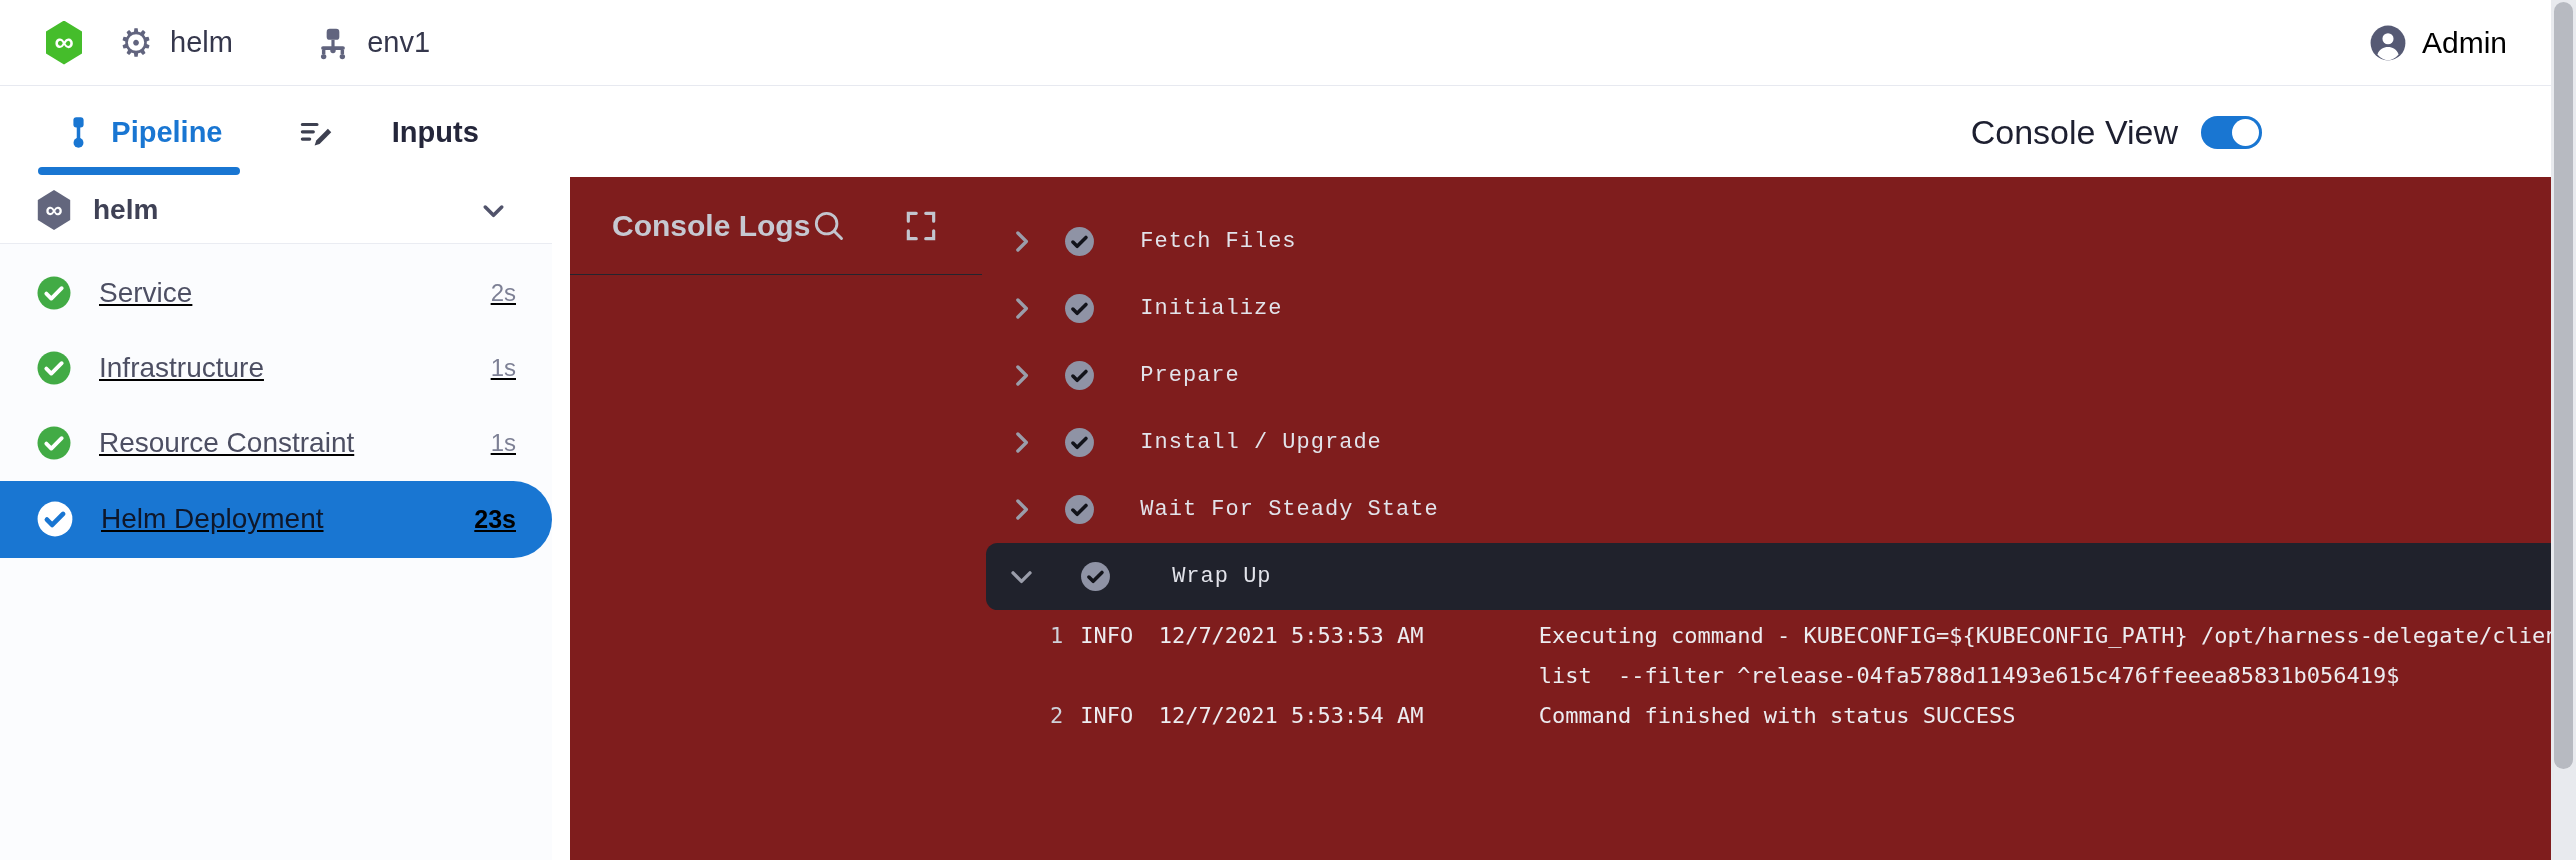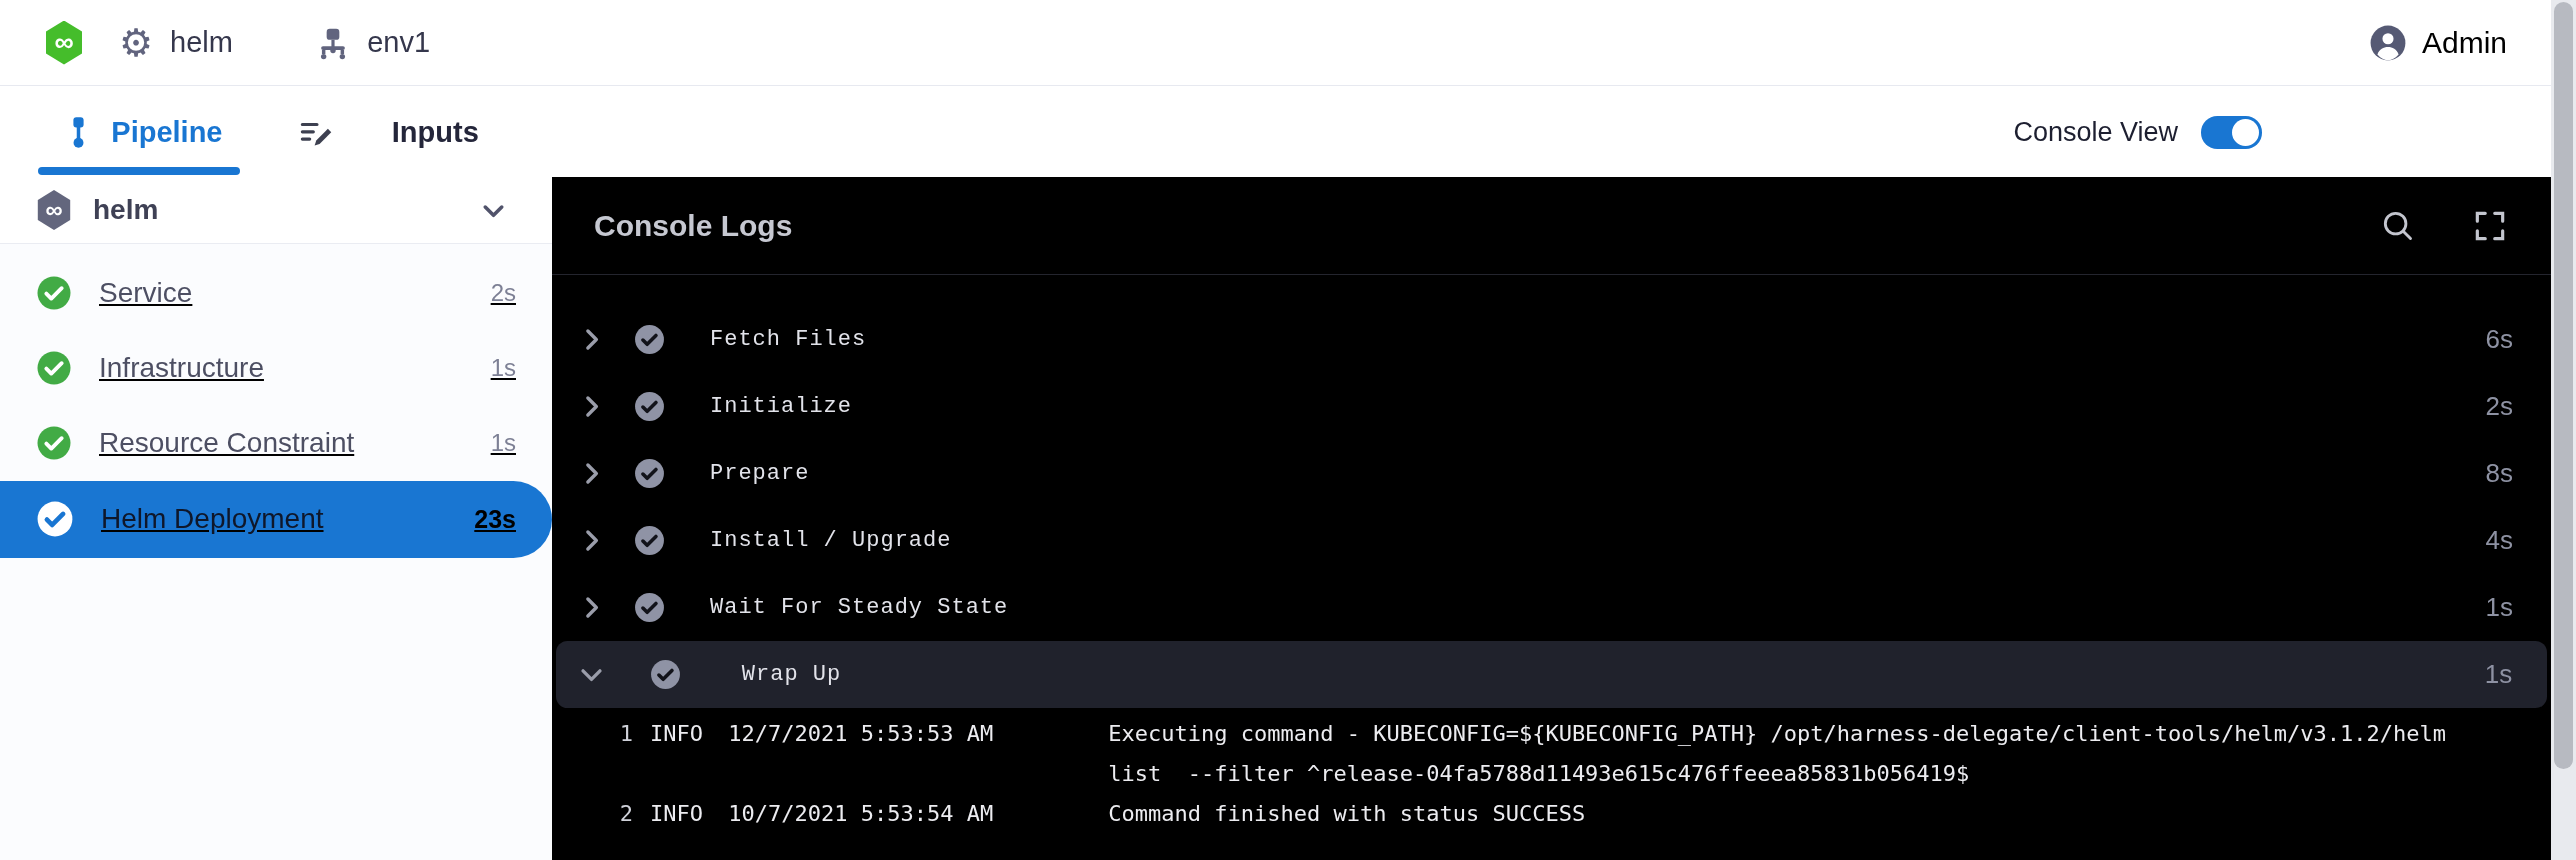--- a/index.html
+++ b/index.html
@@ -25,21 +25,21 @@
   
   .tabbar { position:absolute; left:0; top:88px; width:2342px; height:89px; background:#fff;
             display:flex; align-items:center; padding:0 38px 0 61px; }
   .tab { position:relative; display:flex; align-items:center; height:100%; cursor:pointer; }
   .tab + .tab { margin-left:75px;gap:44px; }
   .tab-label { margin-left:15.3px; font-size:29px; font-weight:600; color:#24263a; }
   .tab.active .tab-label { color:#1976d2; }
   .tab-underline { position:absolute; left:-23px; right:-17px; bottom:1.9px; height:8.6px;
                    background:#1976d2; border-radius:4.8px; }
   .consoleview { margin-left:auto; display:flex; align-items:center; margin-right:42px; }
-  .consoleview-label { font-size:27px; color:#1d1f30; }
+  .consoleview-label { font-size:34px; color:#1d1f30; }
   .toggle { position:relative; width:61px; height:33px; background:#1976d2; border-radius:16.3px; margin-left:23px; }
   .toggle-knob { position:absolute; top:2.9px; right:2.9px; width:27px; height:27px; background:#fff; border-radius:50%; }
 
   
   .content { position:absolute; left:0; top:177px; width:2551px; height:683px; display:flex; }
 
   
   .sidebar { width:552px; background:#fbfcfe; flex:0 0 auto; }
   .side-head { height:67px; background:#fff; border-bottom:1.9px solid #eaecf2;
                display:flex; align-items:center; padding:0 42px 0 36px; }
@@ -47,21 +47,21 @@
   .side-head-chev { margin-left:auto; }
   .side-items { padding-top:11.5px;text-decoration:underline; }
   .side-item { height:75px; display:flex; align-items:center; padding:0 36px 0 36px; cursor:pointer; }
   .side-item-label { margin-left:27px; font-size:28px; color:#4d4f63; }
   .side-item-duration { margin-left:auto; font-size:24px; color:#7d8095; }
   .side-item.selected { background:#1976d2; border-radius:0 42px 42px 0; height:77px; }
   .side-item.selected .side-item-label { color:#0f172a; font-weight:500; }
   .side-item.selected .side-item-duration { color:#000000; font-size:25px; font-weight:600; }
 
   
-  .console { flex:1; background:#000000; display:flex; flex-direction:column; overflow:hidden; }
+  .console { flex:1; background:#7f1d1d; display:flex; flex-direction:row; overflow:hidden;margin-left:18px; }
   .console-head { height:98px; flex:0 0 auto; display:flex; align-items:center;
                   padding:0 42px; border-bottom:1.9px solid #24252e; }
   .console-title { font-size:30px; font-weight:700; color:#c6c8d1; }
   .console-head-icons { margin-left:auto; display:flex; align-items:center; gap:54px; }
   .steps { padding-top:31px; }
   .step-row { height:67px; display:flex; align-items:center; padding:0 38px 0 25px; cursor:pointer; }
   .step-row.expanded { background:#20222c; border-radius:11.5px; margin:0 3.8px; padding:0 35px 0 21px;gap:16px; }
   .step-chev { width:31px; display:flex; }
   .step-status { margin-left:25px; display:flex; }
   .step-label { margin-left:44px; font-family:Liberation Mono, monospace; font-size:22px;
@@ -330,21 +330,21 @@
         <div class="loglines">
           <div class="log-line">
             <span class="log-num">1</span>
             <span class="log-level">INFO</span>
             <span class="log-time">12/7/2021 5:53:53 AM</span>
             <span class="log-msg">Executing command - KUBECONFIG=${KUBECONFIG_PATH} /opt/harness-delegate/client-tools/helm/v3.1.2/helm list  --filter ^release-04fa5788d11493e615c476ffeeea85831b056419$</span>
           </div>
           <div class="log-line">
             <span class="log-num">2</span>
             <span class="log-level">INFO</span>
-            <span class="log-time">10/7/2021 5:53:54 AM</span>
+            <span class="log-time">12/7/2021 5:53:54 AM</span>
             <span class="log-msg">Command finished with status SUCCESS</span>
           </div>
         </div>
 
       </div>
     </main>
   </div>
 
   <div class="scrollbar">
     <div class="scrollbar-thumb"></div>

